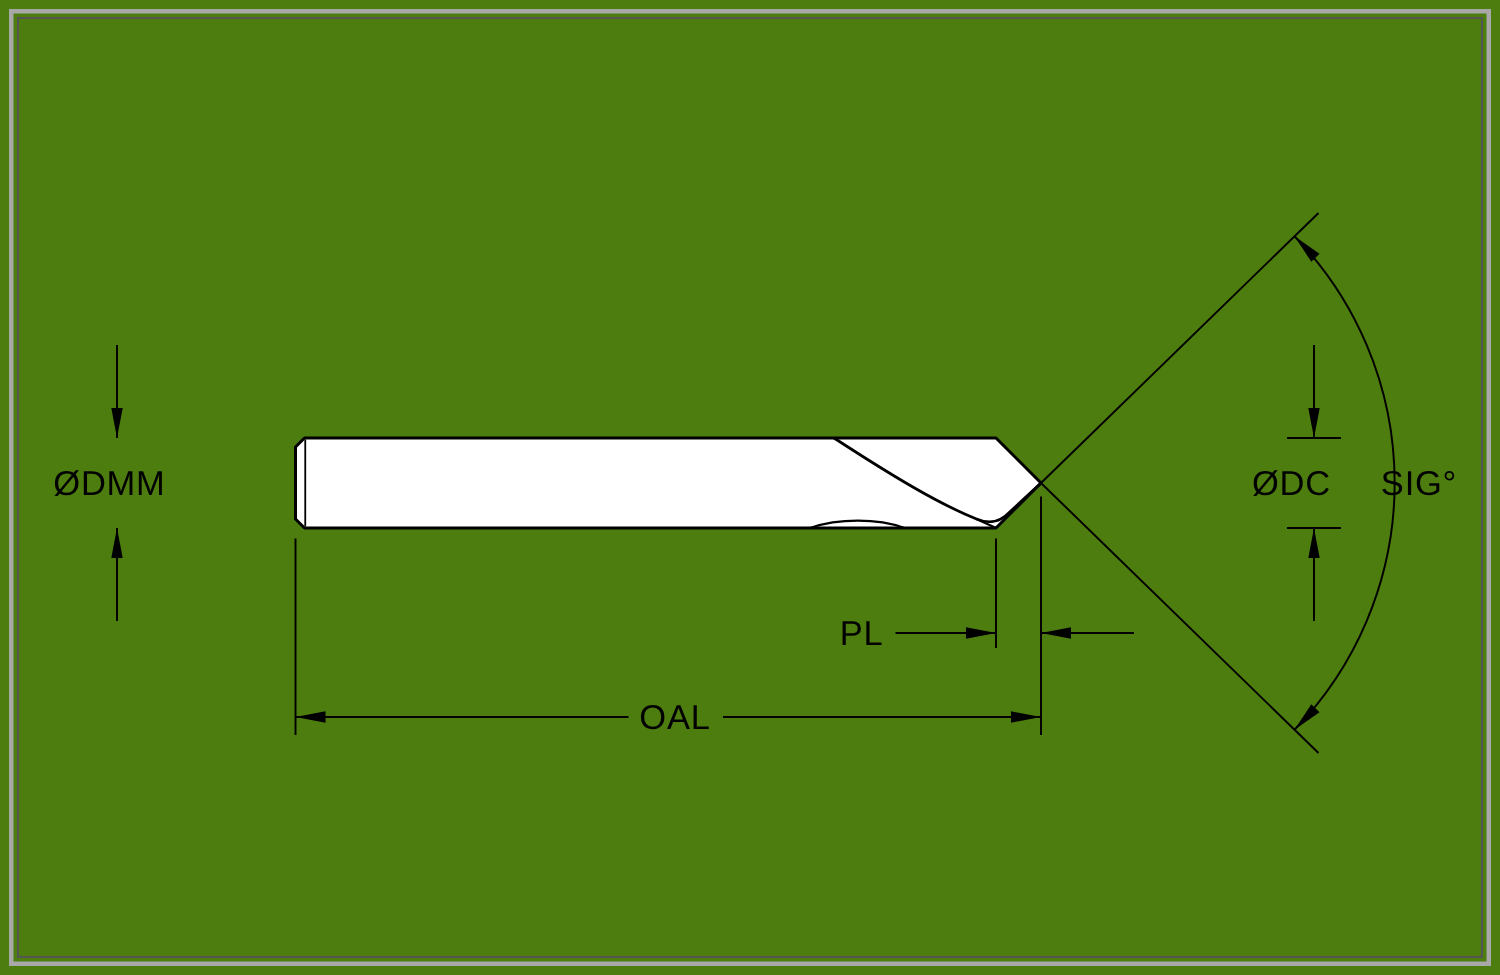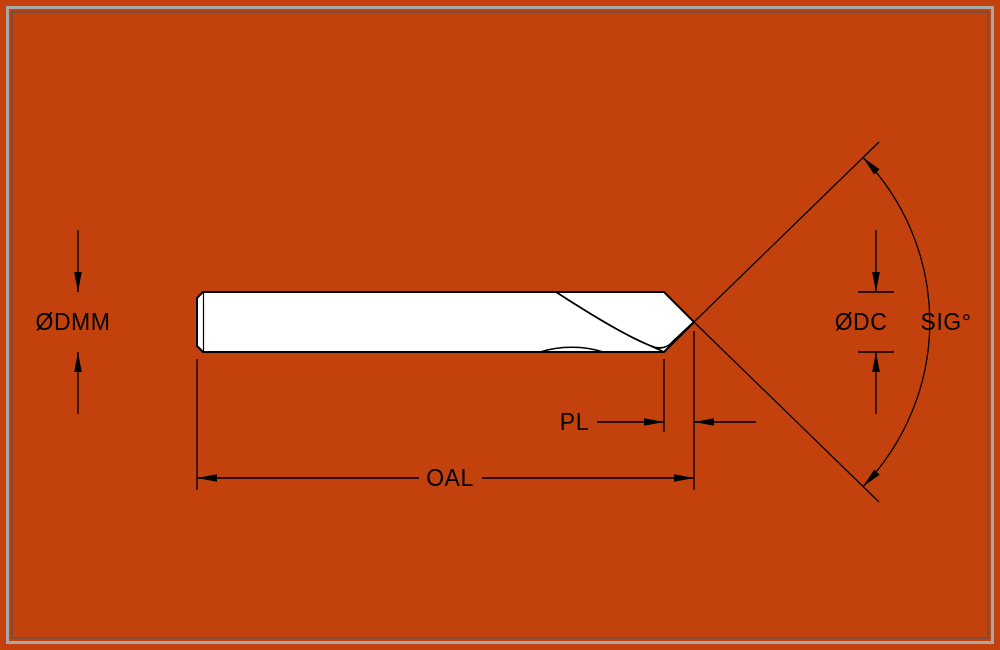--- a/index.html
+++ b/index.html
@@ -4,21 +4,21 @@
 <style>
   html, body {
     margin: 0;
     padding: 0;
     background: #ffffff;
   }
   .stage {
     position: relative;
     width: 1000px;
     height: 650px;
-    background: #c2410c;
+    background: #4d7c0f;
     overflow: hidden;
   }
   svg {
     display: block;
   }
   svg text {
     font-family: "Liberation Sans", sans-serif;
     font-size: 23px;
     fill: #000000;
     letter-spacing: 0.5px;

